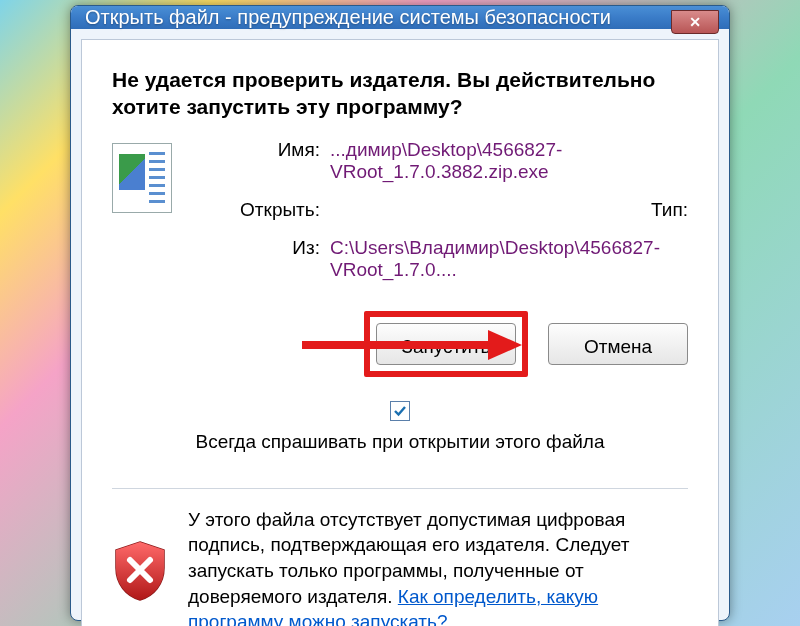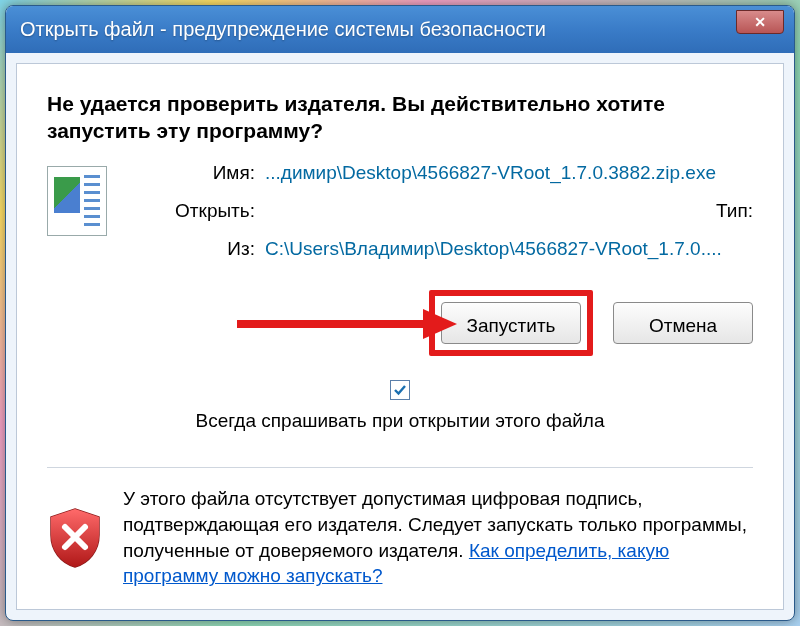--- a/index.html
+++ b/index.html
@@ -4,21 +4,21 @@
 <style>
   * { box-sizing: border-box; margin: 0; padding: 0; }
   body {
     width: 800px; height: 626px;
     font-family: "Segoe UI", Tahoma, sans-serif;
     background: linear-gradient(135deg, #7fd4e8 0%, #ffe066 15%, #f5a3c7 30%, #8fd9b6 60%, #a8d0f0 100%);
     display: flex; align-items: center; justify-content: center;
     overflow: hidden;
   }
   .window {
-    width: 790px; height: 616px;
+    width: 660px; height: 616px;
     border: 1px solid #2a5a8a;
     border-radius: 8px;
     background: #eef4fb;
     box-shadow: 0 0 12px rgba(0,0,0,0.4);
     display: flex; flex-direction: column;
     position: relative;
   }
   .titlebar {
     height: 50px;
     background: linear-gradient(to bottom, #4a8fd6 0%, #3a7cc8 50%, #2f6db8 100%);
@@ -79,21 +79,21 @@
   }
   .info-grid {
     display: grid;
     grid-template-columns: 130px 1fr;
     row-gap: 16px;
     column-gap: 10px;
     font-size: 19px;
     flex: 1;
   }
   .info-label { text-align: right; color: #000; }
-  .info-value { color: #0369a1; }
+  .info-value { color: #701a75; }
   .info-value.bold { font-weight: bold; }
   .button-row {
     display: flex; justify-content: flex-end; gap: 20px;
     align-items: center;
     margin-top: 20px; margin-bottom: 24px;
     position: relative;
   }
   .arrow {
     position: absolute;
     left: 190px; top: 50%;

